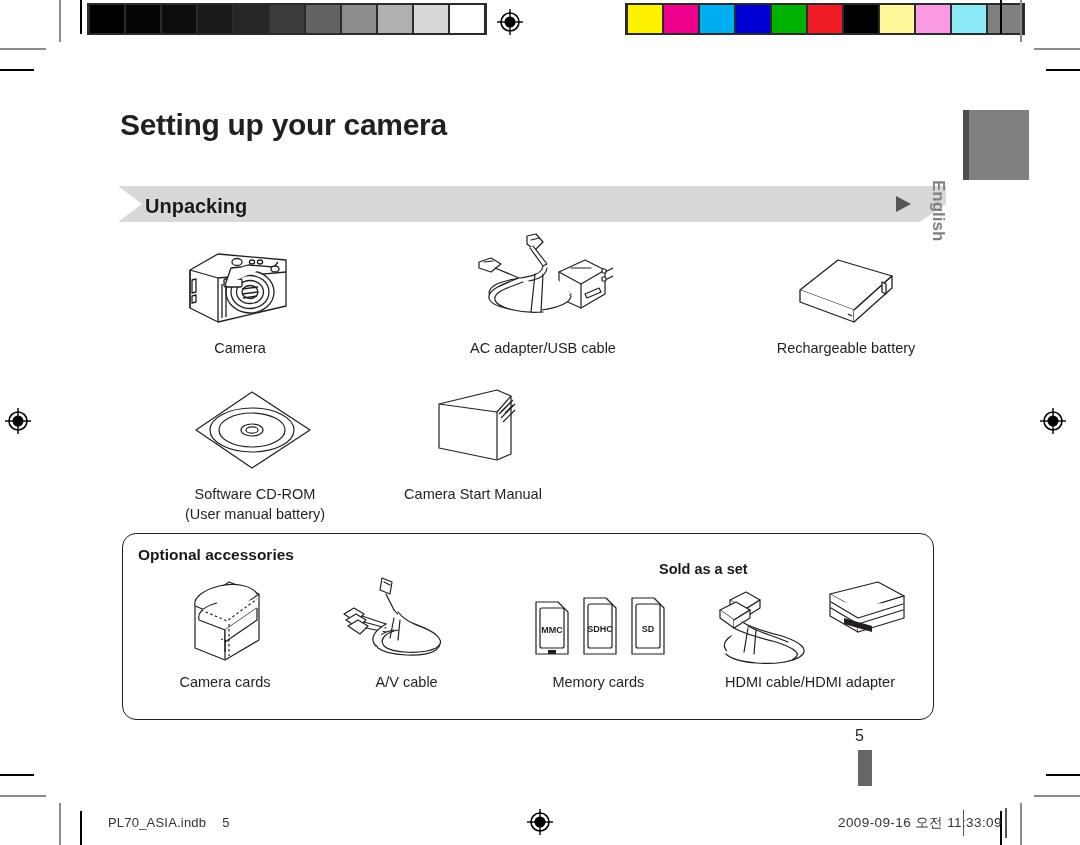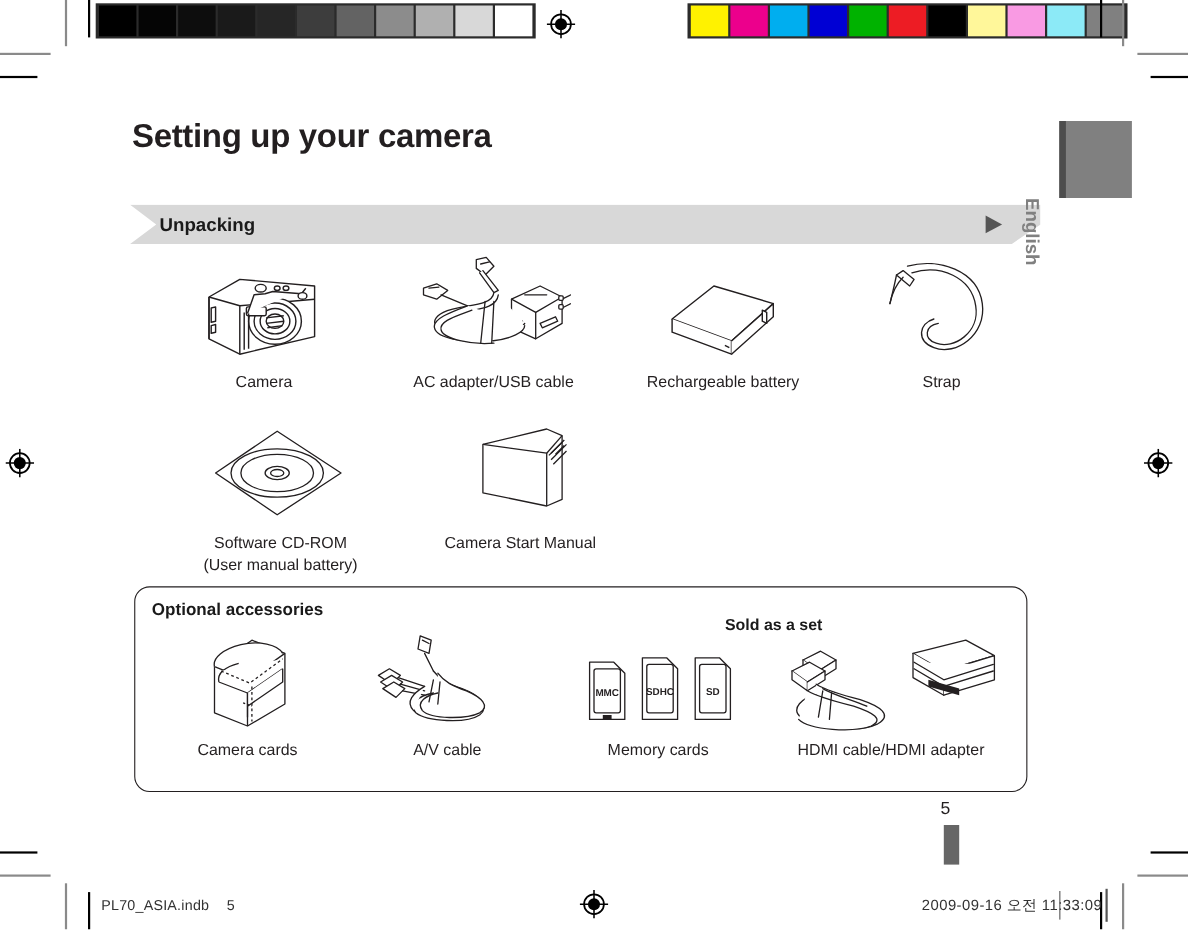--- a/index.html
+++ b/index.html
@@ -18,21 +18,21 @@
   .cropline.gray{background:#8a8a8a;}
   .reg{position:absolute;width:26px;height:26px;}
 
   
   .page-title{position:absolute;left:120px;top:108px;font-size:30px;font-weight:bold;
       letter-spacing:-0.3px;color:#231f20;}
 
   .section-bar{position:absolute;left:118px;top:186px;width:828px;height:36px;}
   .section-bar .bar-bg{position:absolute;inset:0;background:#d8d8d8;
       clip-path:polygon(0 0, 100% 0, 100% 50%, 96.8% 100%, 0 100%, 2.9% 50%);}
-  .section-bar .bar-label{position:absolute;left:27px;top:9px;font-size:17px;font-weight:bold;color:#1a1a1a;}
+  .section-bar .bar-label{position:absolute;left:27px;top:9px;font-size:20px;font-weight:bold;color:#1a1a1a;}
   .section-bar .bar-arrow{position:absolute;right:35px;top:10px;width:0;height:0;
       border-left:15px solid #555;border-top:8px solid transparent;border-bottom:8px solid transparent;}
 
   
   .thumb{position:absolute;left:963px;top:110px;width:66px;height:70px;background:#808080;}
   .thumb-edge{position:absolute;left:963px;top:110px;width:6px;height:70px;background:#4d4d4d;}
   .thumb-text{position:absolute;left:948px;top:180px;width:90px;height:22px;
       font-size:17px;font-weight:bold;color:#808080;
       transform:rotate(90deg);transform-origin:left top;white-space:nowrap;}
 
@@ -47,21 +47,21 @@
   .opt-box{position:absolute;left:122px;top:533px;width:812px;height:187px;
       border:1.6px solid #231f20;border-radius:14px;box-sizing:border-box;}
   .opt-title{position:absolute;left:138px;top:546px;font-size:15.5px;font-weight:bold;color:#1a1a1a;}
   .sold-title{position:absolute;left:659px;top:561px;font-size:14.5px;font-weight:bold;color:#1a1a1a;}
 
   
   .pagenum{position:absolute;left:855px;top:727px;font-size:16px;color:#231f20;}
   .pagebar{position:absolute;left:858px;top:750px;width:14px;height:36px;background:#666;}
 
   
-  .footer-left{position:absolute;left:92px;top:815px;font-size:13px;color:#333;letter-spacing:0.2px;}
+  .footer-left{position:absolute;left:108px;top:815px;font-size:13px;color:#333;letter-spacing:0.2px;}
   .footer-right{position:absolute;left:838px;top:814px;font-size:13.5px;color:#333;letter-spacing:0.4px;}
   .foot-page{margin-left:16px;}
 </style>
 </head>
 <body>
 
 <div class="strip gray">
     <div class="patch" style="background: rgb(0, 0, 0);"></div>
     <div class="patch" style="background: rgb(5, 5, 5);"></div>
     <div class="patch" style="background: rgb(13, 13, 13);"></div>
@@ -219,34 +219,20 @@
           <path d="M14 58 L14 70 L68 90 L68 78"></path>
           <path d="M68 78 L106 44 L106 56 L68 90"></path>
           <path d="M96 50 L100 52 L100 62 L96 60 Z"></path>
           <path d="M62 82 L66 84"></path>
         </g>
       </svg>
     </div>
     <div class="cap">Rechargeable battery</div>
   </div>
 
-  <div class="item" style="width:180px;">
-    <div class="art">
-      <svg width="110" height="100" viewBox="0 0 110 100">
-        <g fill="#fff" stroke="#231f20" stroke-width="1.2" stroke-linejoin="round" stroke-linecap="round">
-          <path d="M24 10 C52 2, 88 14, 92 44 C96 72, 68 92, 48 84 C32 78, 34 62, 48 58"></path>
-          <path d="M28 16 C54 8, 82 20, 86 46 C90 70, 66 86, 50 80 C38 76, 40 64, 52 62"></path>
-          <path d="M20 14 L30 22 L26 28 L14 18 Z"></path>
-          <path d="M8 44 C10 34, 14 26, 20 20"></path>
-          <path d="M14 18 C12 28, 10 36, 8 44"></path>
-        </g>
-      </svg>
-    </div>
-    <div class="cap">Strap</div>
-  </div>
 </div>
 
 <div class="row" style="left:150px;top:386px;">
 
   <div class="item" style="width:210px;">
     <div class="art">
       <svg width="130" height="92" viewBox="0 0 130 92">
         <g fill="#fff" stroke="#231f20" stroke-width="1.2" stroke-linejoin="round">
           <path d="M62 6 L120 44 L62 82 L6 44 Z"></path>
           <ellipse cx="62" cy="44" rx="42" ry="22"></ellipse>

